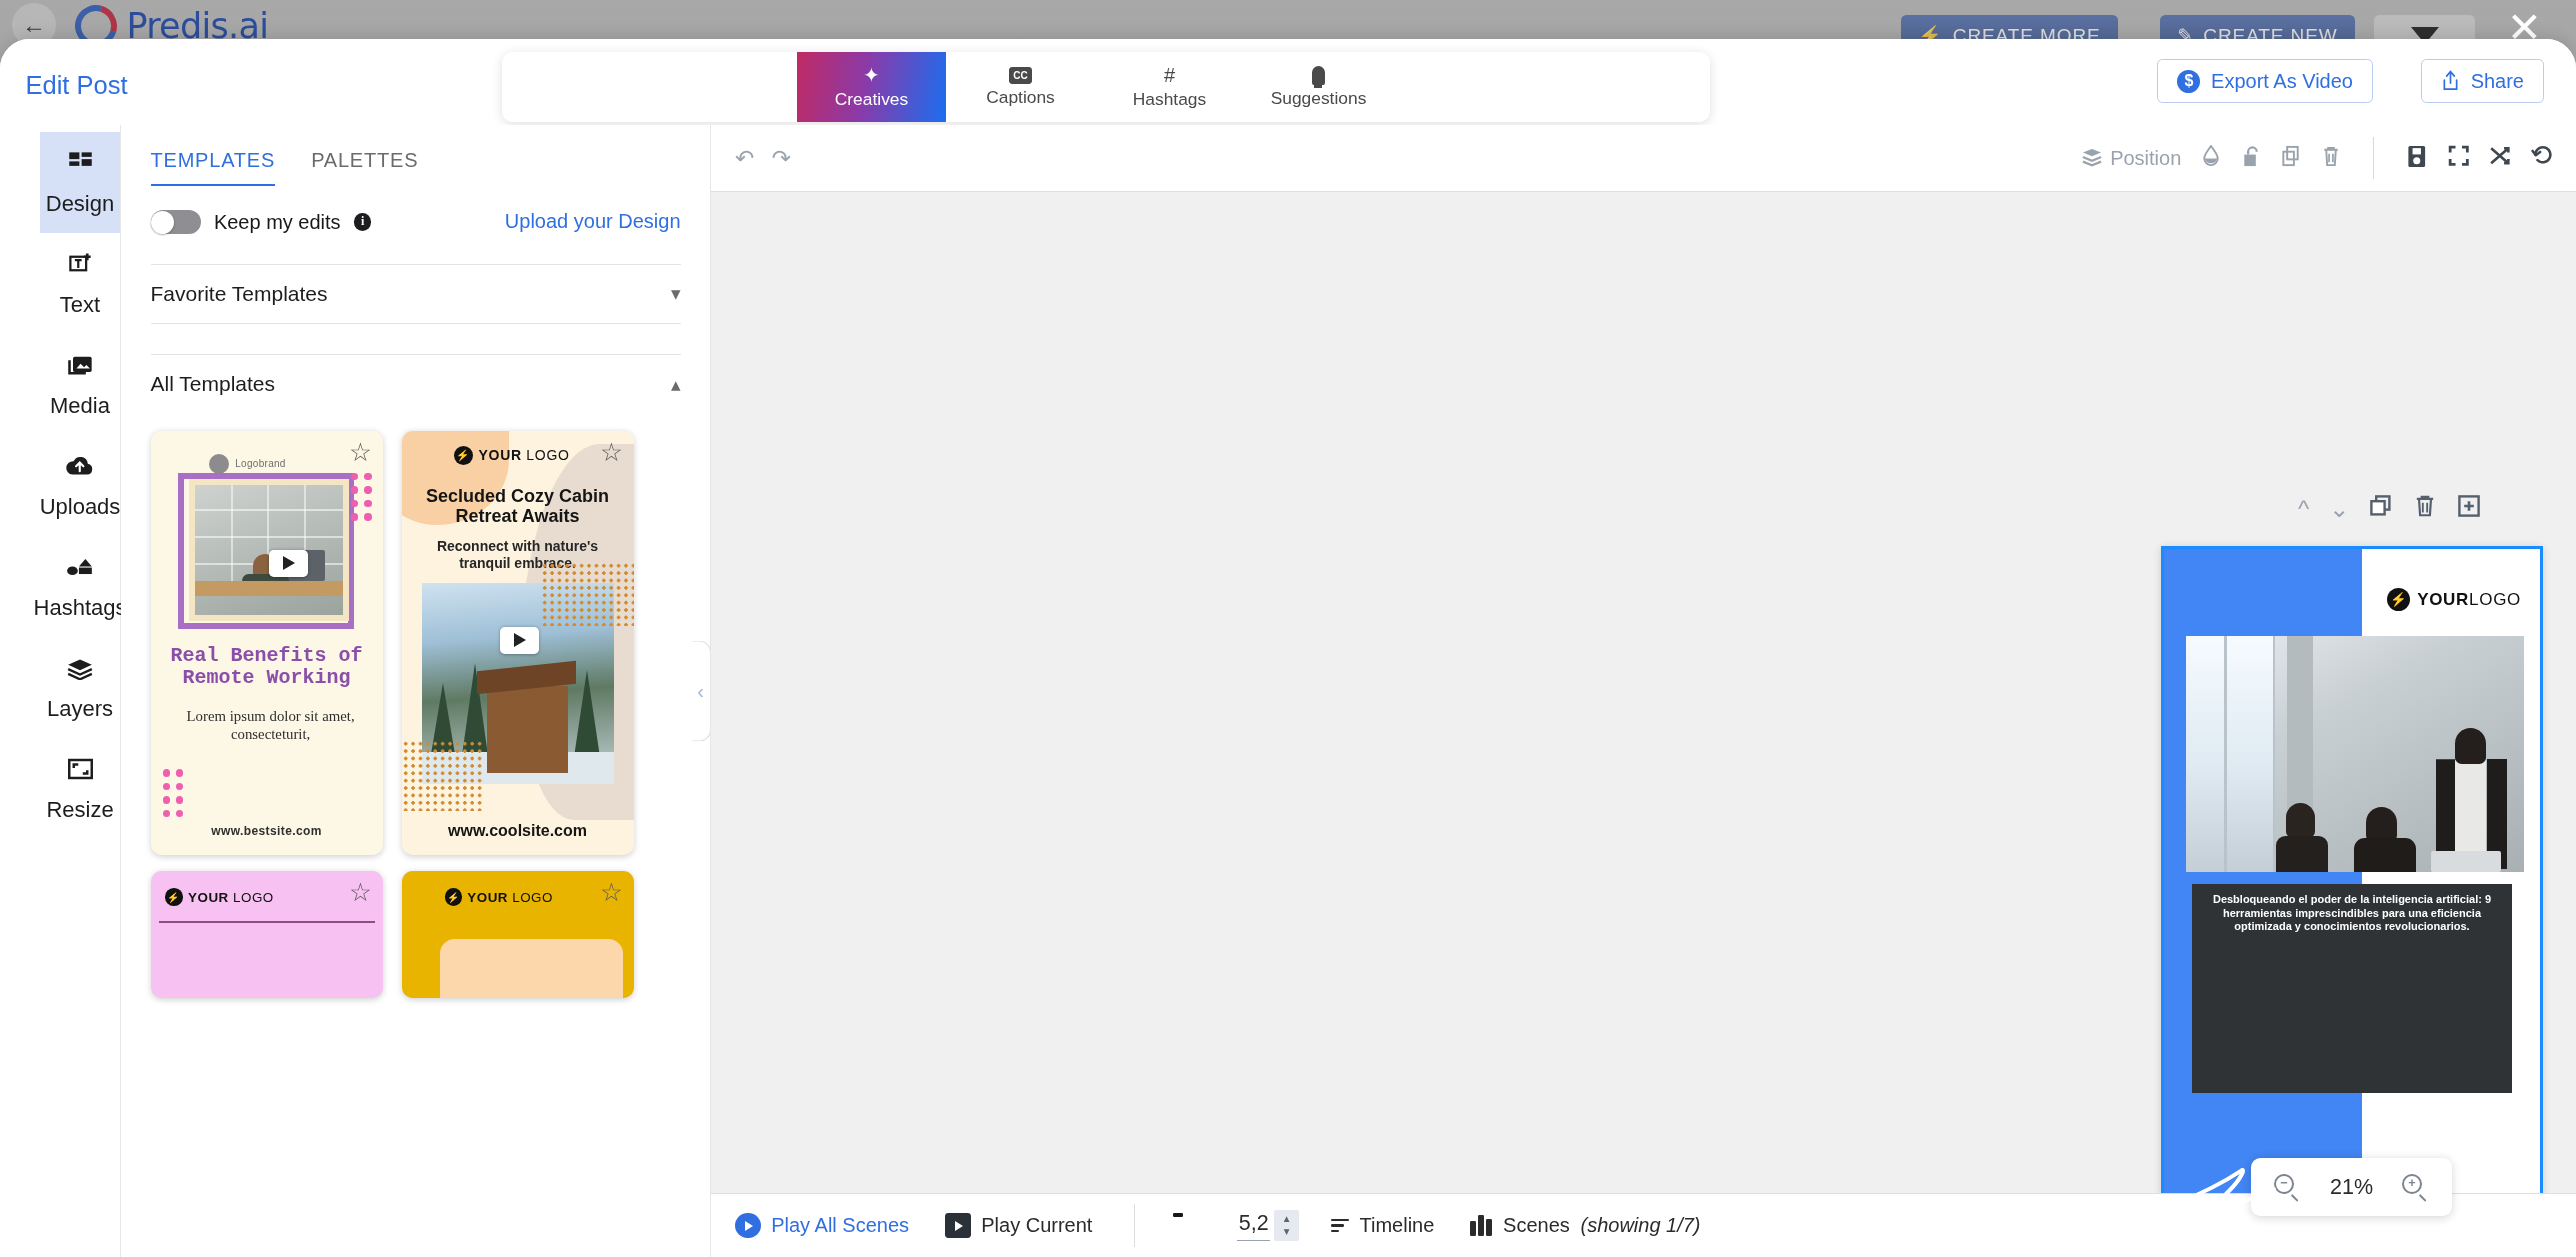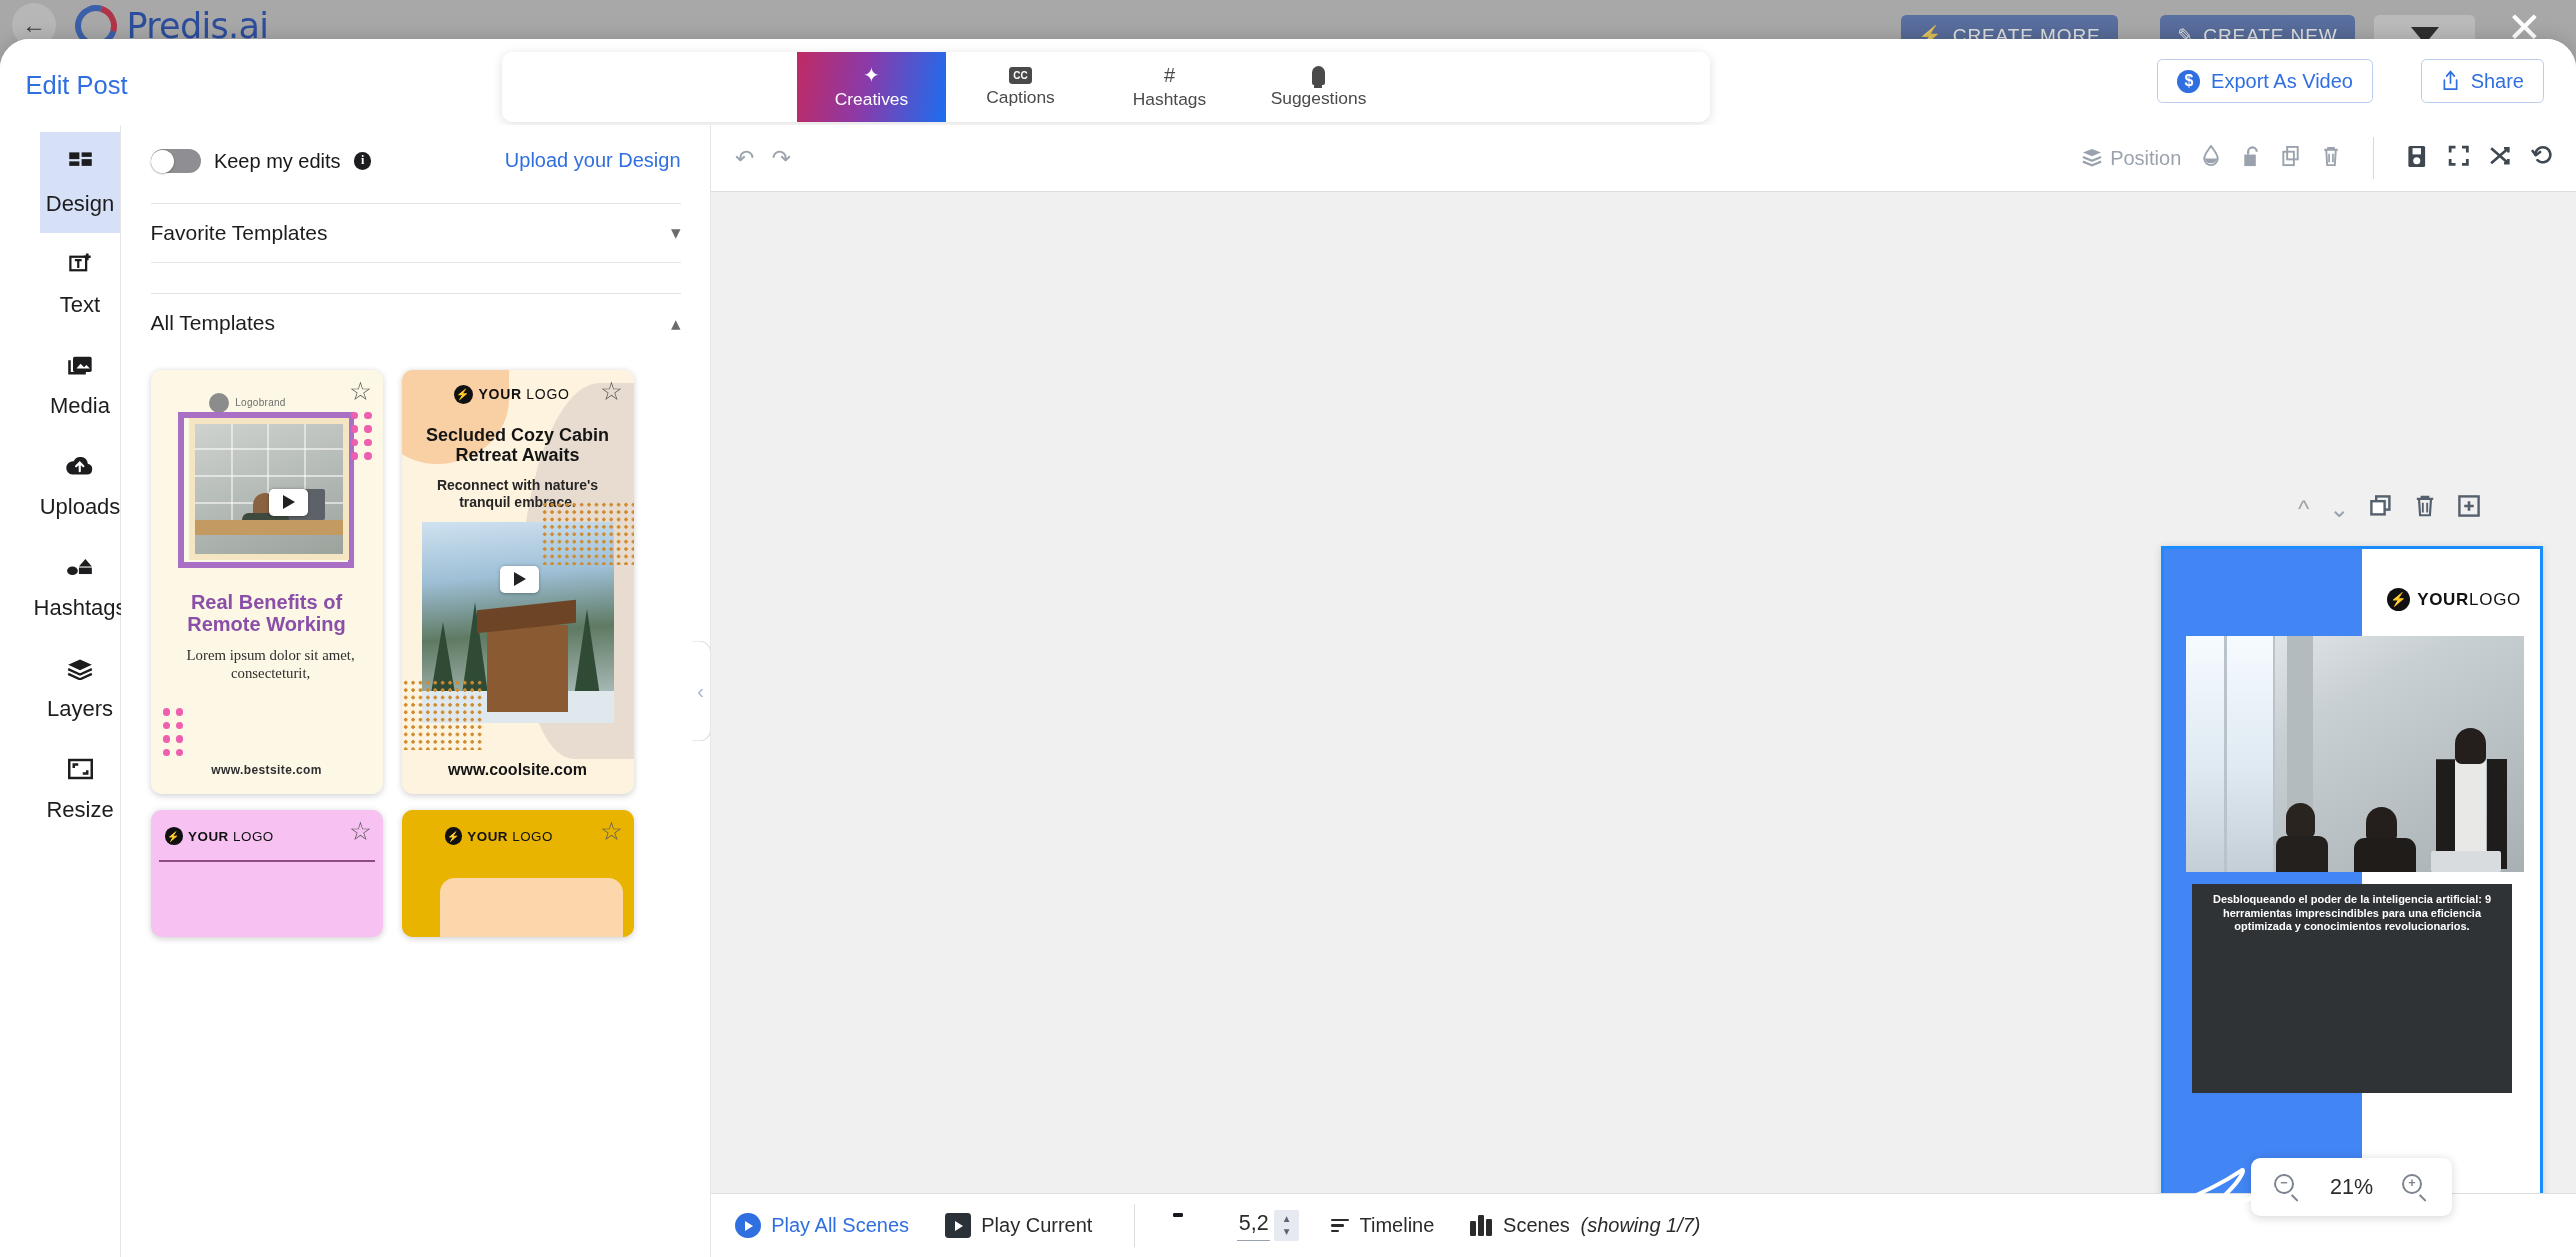--- a/index.html
+++ b/index.html
@@ -239,23 +239,23 @@
     width: 39px; height: 27px; background: #fff; border-radius: 4.7px;
     display: flex; align-items: center; justify-content: center;
     box-shadow: 0 0.7px 3.4px rgba(0,0,0,.3); z-index: 3;
   }
   .play i {
     width:0; height:0; border-left: 12px solid #222;
     border-top: 7.4px solid transparent; border-bottom: 7.4px solid transparent;
     margin-left: 2.7px;
   }
   .c1 .t1 {
-    position: absolute; left: 16px; right: 16px; top: 221px;
+    position: absolute; left: 16px; right: 16px; top: 214px;
     text-align: center; font-size: 20px; line-height: 1.12; font-weight: 700;
-    color: #8a4fa8; font-family: Liberation Sans, sans-serif;
+    color: #8a4fa8; font-family: Liberation Mono, monospace;
   }
   .c1 .t2 {
     position: absolute; left: 23px; right: 14.8px; top: 276px;
     text-align: center; font-size: 14.8px; line-height: 1.25; color: #2f2f2f;
     font-family: "Liberation Serif", serif;
   }
   .c1 .t3 {
     position: absolute; left: 0; right: 0; bottom: 17.4px; text-align: center;
     font-size: 12px; color: #2f2f2f; letter-spacing: 0.4px; font-weight: 600;
   }
@@ -672,20 +672,24 @@
               <rect x="2" y="2" width="20" height="16" fill="none" stroke="#1d1d1f" stroke-width="2.2"></rect>
               <path d="M6 9V6h4M18 11v3h-4" stroke="#1d1d1f" stroke-width="2.2" fill="none"></path>
             </svg>
         </span>
         <span>Resize</span>
       </div>
     </div>
 
     <div class="panel">
 
+      <div class="ptabs">
+        <div class="ptab active">TEMPLATES</div>
+        <div class="ptab">PALETTES</div>
+      </div>
 
 
       <div class="keeprow">
         <div class="toggle"></div>
         <span class="lbl">Keep my edits</span>
         <span class="info-dot">i</span>
         <span class="upload-link">Upload your Design</span>
       </div>
 
       <div class="sec-row">

